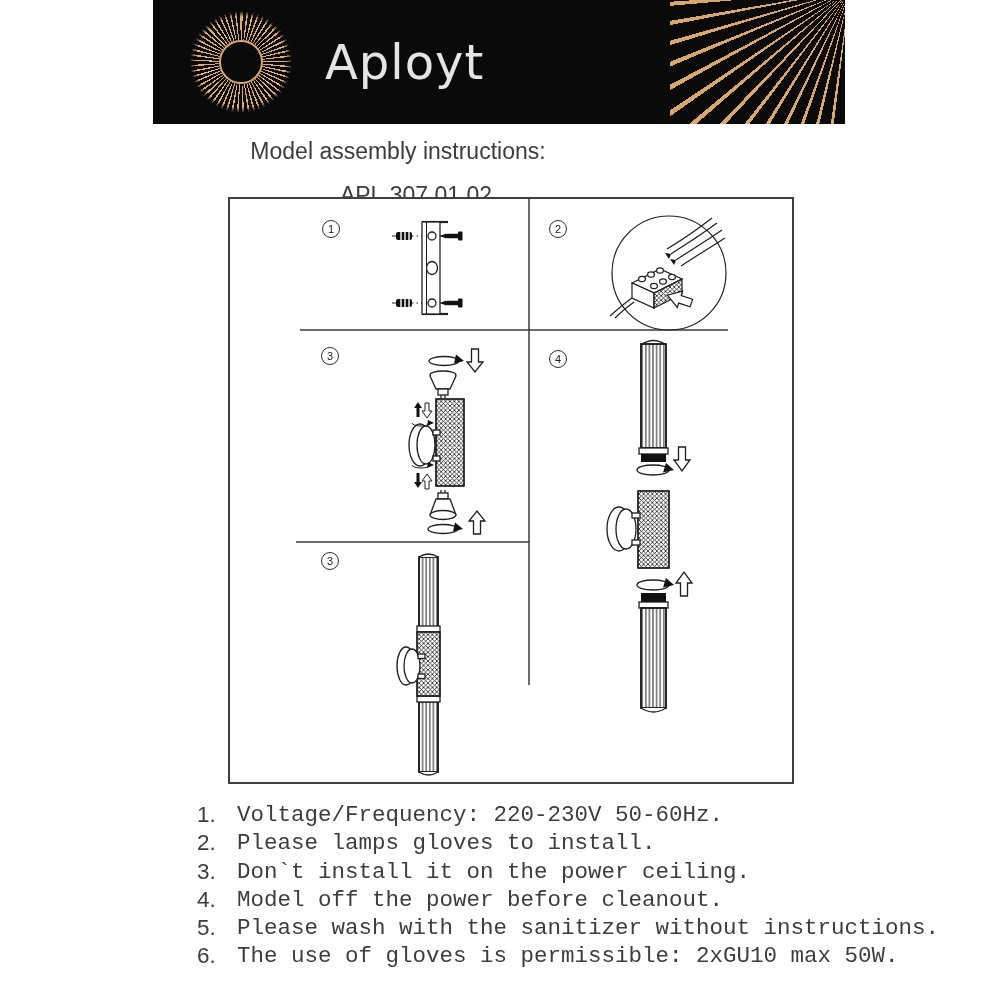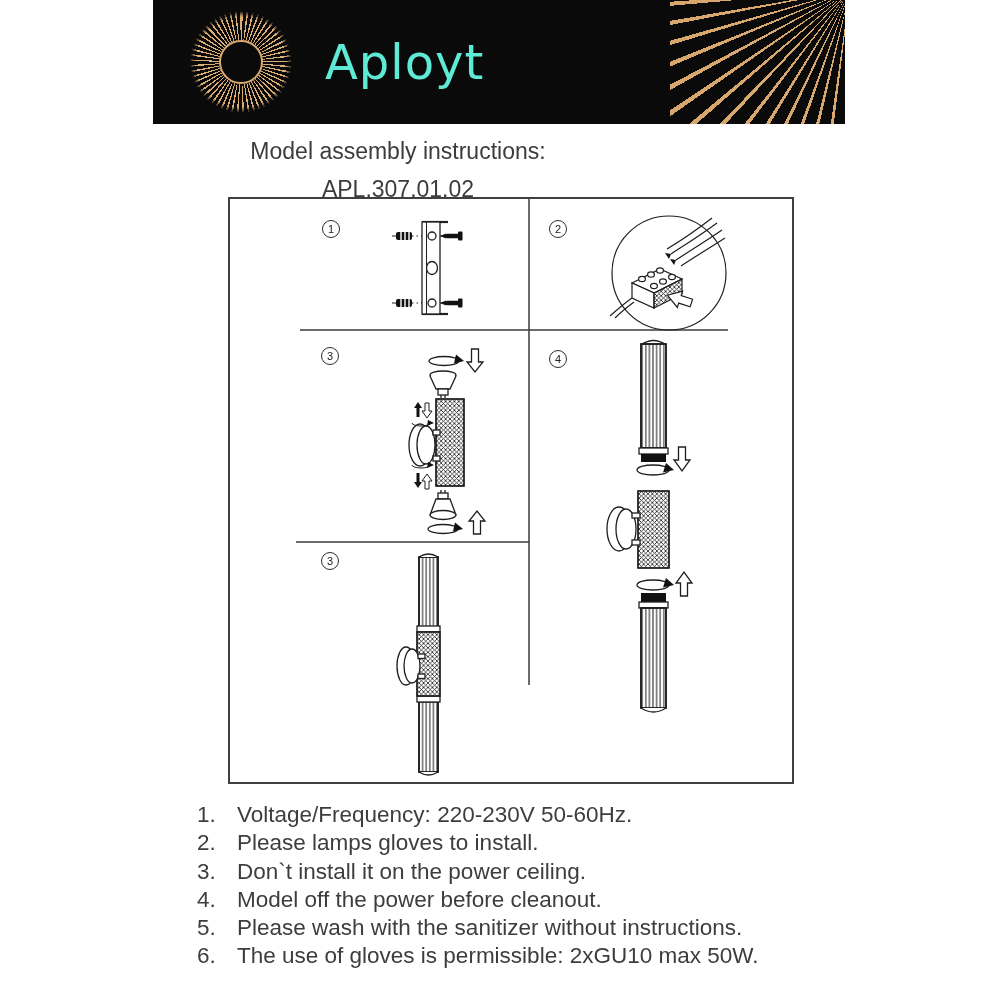--- a/index.html
+++ b/index.html
@@ -17,34 +17,34 @@
     background:repeating-conic-gradient(#dcae74 0deg 2.1deg, rgba(0,0,0,0) 2.1deg 6.3deg);
     -webkit-mask:radial-gradient(circle at 50% 50%, transparent 0 20px, #000 23px 45px, transparent 51px);
     mask:radial-gradient(circle at 50% 50%, transparent 0 20px, #000 23px 45px, transparent 51px);
   }
   .sun-ring{
     position:absolute;left:66px;top:40px;width:44px;height:44px;border-radius:50%;
     border:2px solid #d9a96f;box-sizing:border-box;background:#0a0a0a;
   }
   .brand{
     position:absolute;left:172px;top:34px;
-    font-size:48px;font-weight:400;letter-spacing:1px;color:#5eead4;
+    font-size:48px;font-weight:400;letter-spacing:1px;color:#e5e5e5;
     font-family:"DejaVu Sans", sans-serif;
   }
   .banner-rays{
     position:absolute;right:0;top:0;width:175px;height:124px;
     background:repeating-conic-gradient(from 181deg at 103% -8%, #d8a76e 0deg 1.3deg, rgba(0,0,0,0) 1.3deg 6deg);
   }
   
   .title-line1,.title-line2{
     position:absolute;left:0;width:796px;text-align:center;
     color:#3c3c3c;font-size:23px;font-weight:400;
   }
   .title-line1{top:138px;}
-  .title-line2{top:176px;}
+  .title-line2{top:182px;margin-left:18px;}
   
   .diagram{
     position:absolute;left:228px;top:197px;width:566px;height:587px;
     border:2px solid #3f3f3f;box-sizing:border-box;background:#fff;
   }
   .diagram svg{position:absolute;left:0;top:0;}
   .step-badge{
     position:absolute;width:18px;height:18px;border:1.5px solid #2e2e2e;border-radius:50%;
     box-sizing:border-box;display:flex;align-items:center;justify-content:center;
     font-size:11px;color:#222;background:#fff;line-height:1;
@@ -54,21 +54,21 @@
   .s3{left:91px;top:148px;}
   .s4{left:319px;top:151px;}
   .s5{left:91px;top:353px;}
   
   .instructions{
     position:absolute;left:197px;top:801px;width:780px;
     color:#3d3d3d;font-size:22.5px;line-height:28.3px;
   }
   .li{display:flex;}
   .li .num{width:40px;flex:0 0 40px;}
-  .li .txt{flex:1;}
+  .li .txt{flex:1;font-family:Liberation Mono, monospace;}
 </style>
 </head>
 <body>
 
 <div class="page">
 
   <div class="banner">
     <div class="sunburst"></div>
     <div class="sun-ring"></div>
     <div class="brand">Aployt</div>

